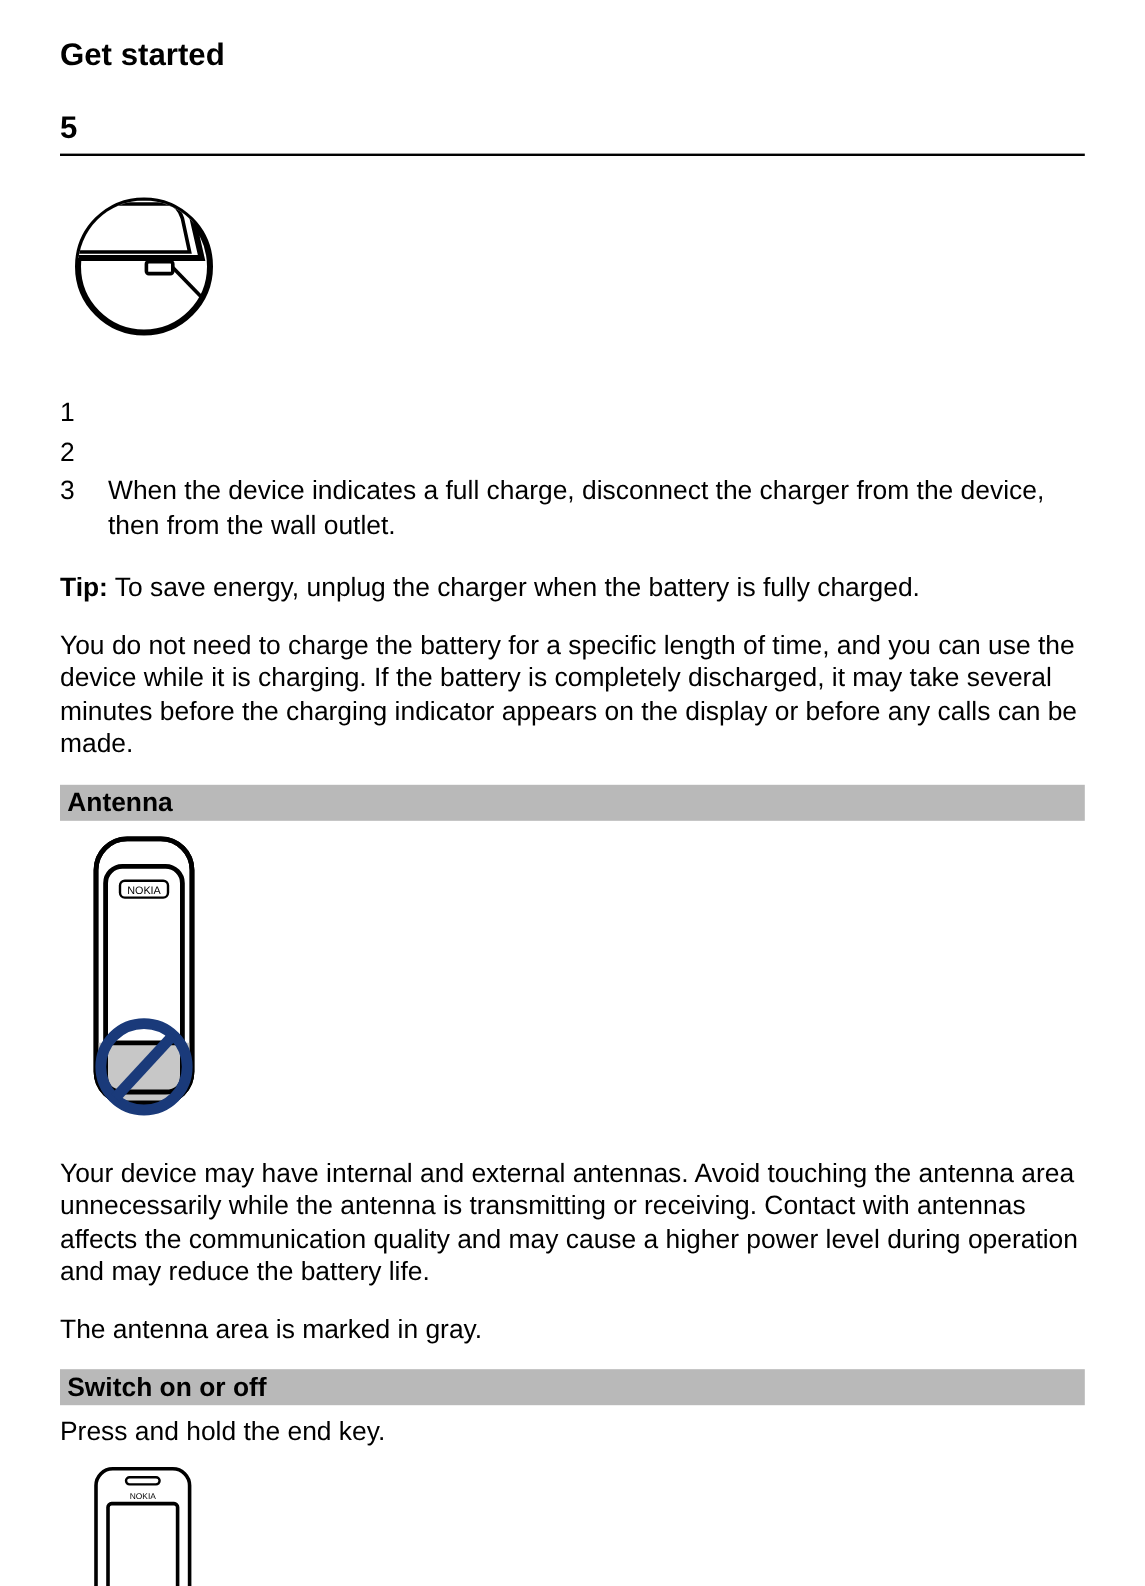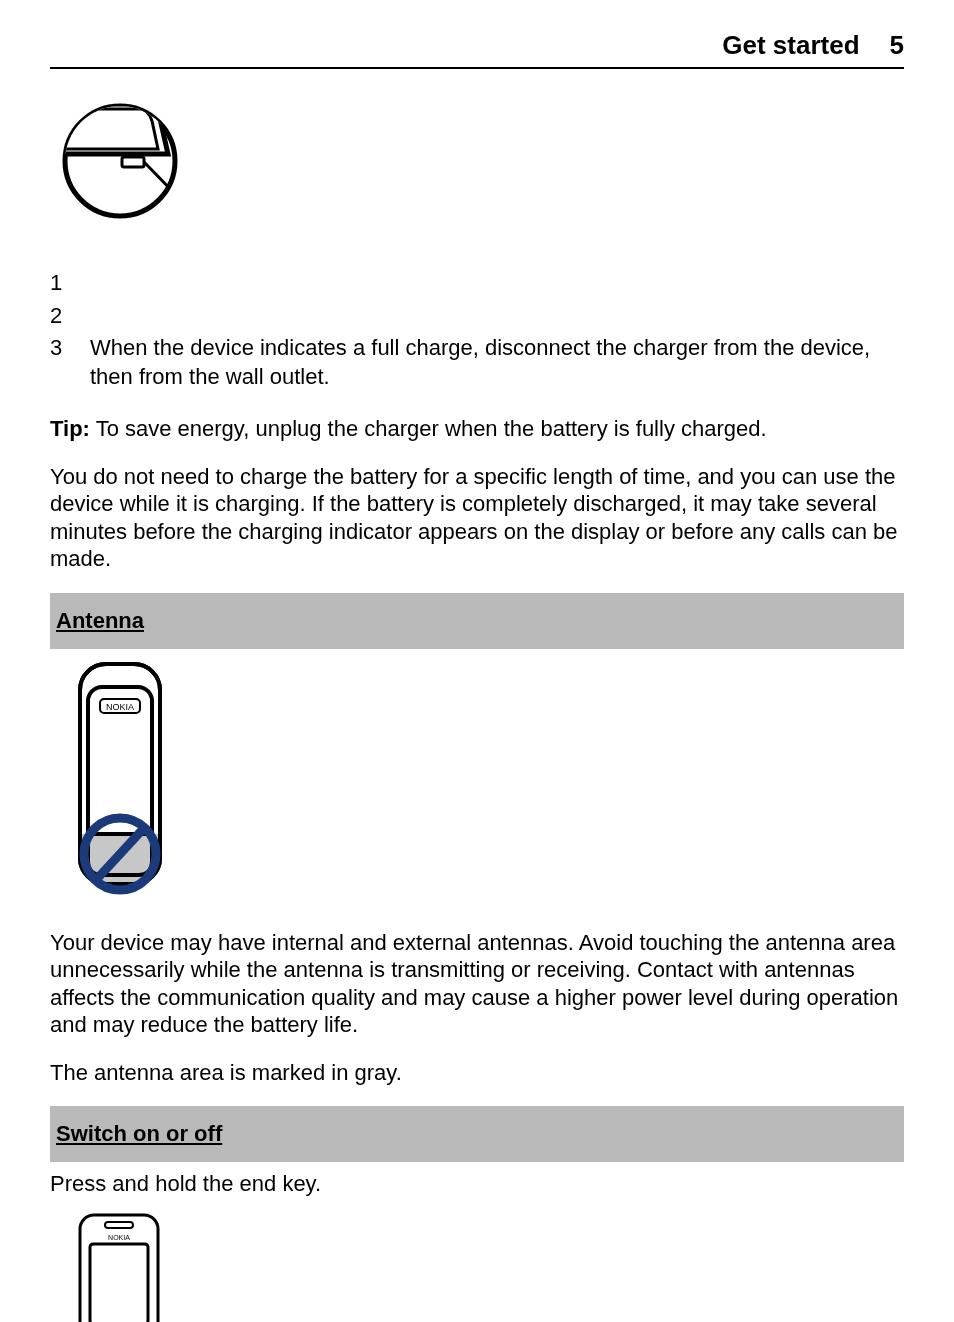--- a/index.html
+++ b/index.html
@@ -10,24 +10,25 @@
     color: #000;
     width: 954px;
   }
   .page {
     box-sizing: border-box;
     width: 954px;
     padding: 30px 50px 40px 50px;
   }
   .header-row {
     display: flex;
-    justify-content: flex-end;
+    justify-content: space-between;
     align-items: baseline;
     gap: 30px;
     margin-bottom: 6px;
+    flex-direction: column;
   }
   .header-title {
     font-size: 26px;
     font-weight: 700;
   }
   .header-page {
     font-size: 26px;
     font-weight: 700;
   }
   .header-rule {
@@ -54,23 +55,22 @@
     gap: 22px;
     margin-bottom: 4px;
   }
   .ol-num {
     min-width: 18px;
   }
   .section-bar {
     background: #b9b9b9;
     font-size: 22px;
     font-weight: 700;
-    padding: 15px 6px;
+    padding: 2px 6px;
     margin: 8px 0 8px 0;
-    text-decoration: underline;
   }
 </style>
 </head>
 <body>
 
 <div class="page">
 
   <div class="header-row">
     <span class="header-title">Get started</span>
     <span class="header-page">5</span>

